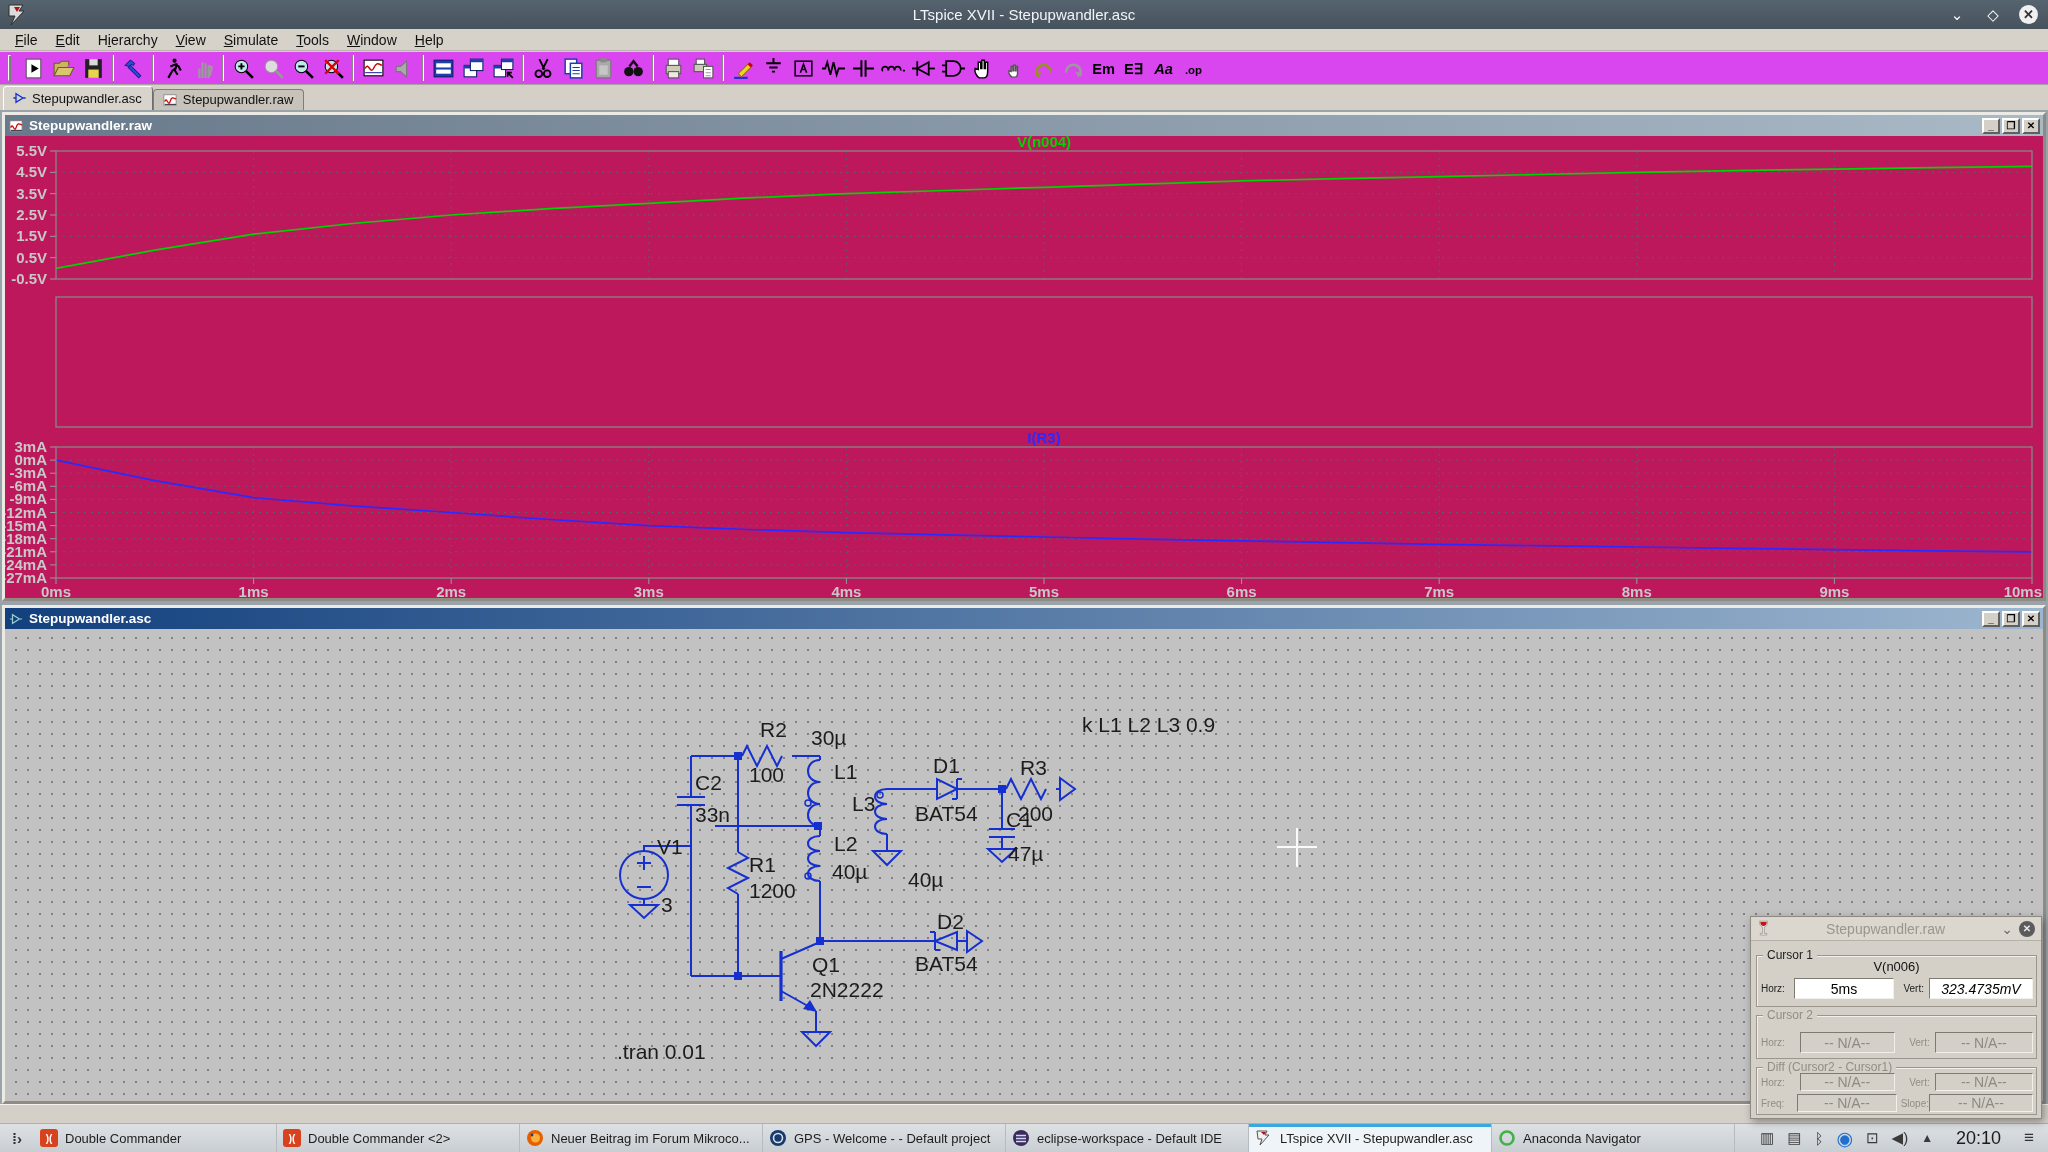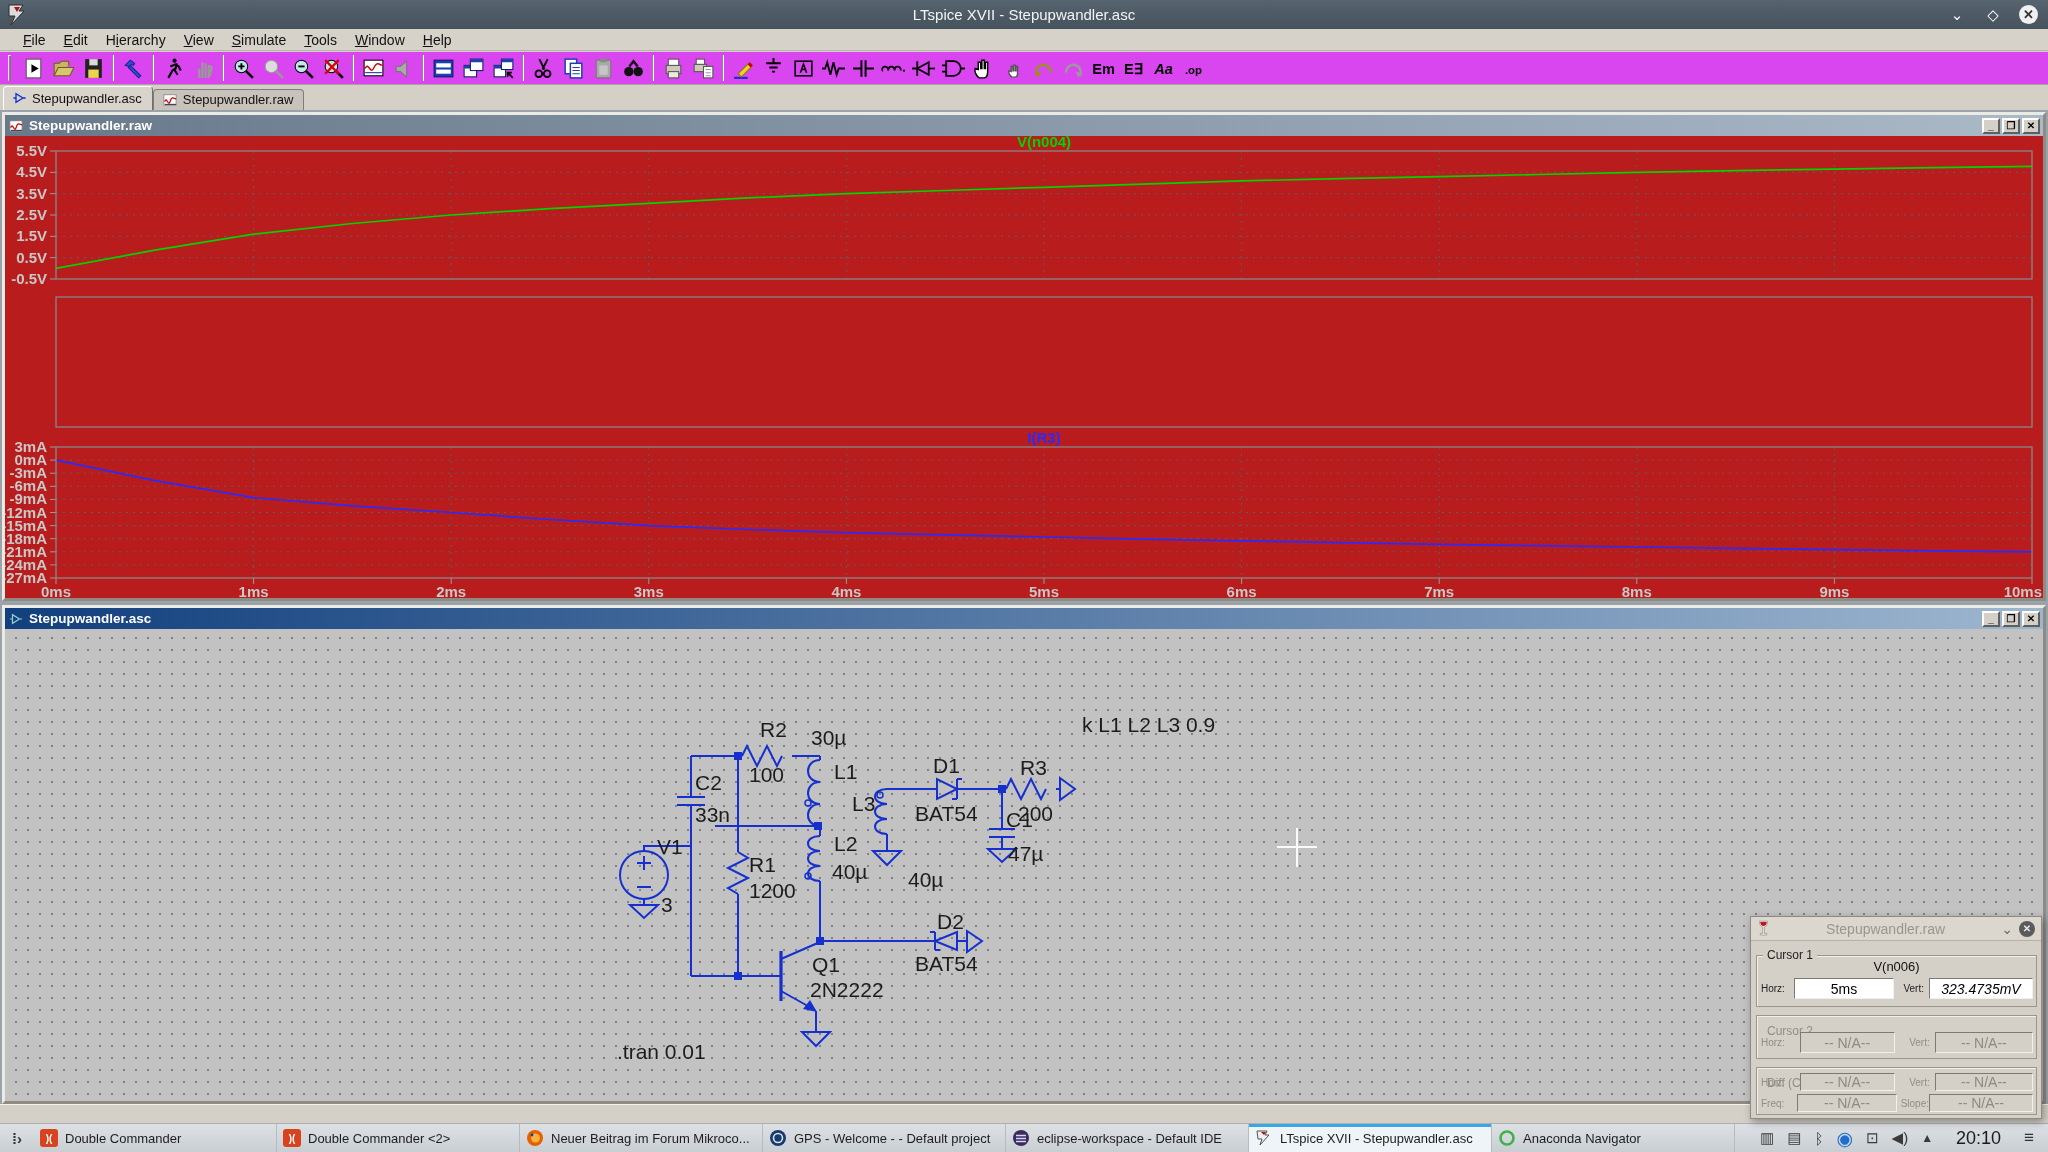--- a/index.html
+++ b/index.html
@@ -8,21 +8,21 @@
 
   
   #titlebar{position:absolute;left:0;top:0;width:2048px;height:29px;background:linear-gradient(#566470,#46525c);display:flex;align-items:center;}
   #titlebar .logo{width:26px;height:24px;margin-left:4px;}
   #titlebar .title{position:absolute;left:0;right:0;text-align:center;color:#f2f4f5;font-size:15px;}
   #titlebar .winbtns{position:absolute;right:10px;top:0;height:29px;display:flex;align-items:center;gap:16px;color:#fff;}
   #titlebar .winbtns .wb{width:20px;height:20px;display:flex;align-items:center;justify-content:center;font-size:15px;cursor:default;}
   #titlebar .wb.close{background:#f0f0f0;color:#333;border-radius:50%;width:19px;height:19px;font-size:13px;font-weight:bold;}
 
   
-  #menubar{position:absolute;left:0;top:29px;width:2048px;height:22px;background:#d6d2ca;border-bottom:1px solid #b8b4ac;display:flex;align-items:center;padding-left:14px;}
+  #menubar{position:absolute;left:0;top:29px;width:2048px;height:22px;background:#d6d2ca;border-bottom:1px solid #b8b4ac;display:flex;align-items:center;padding-left:6px;}
   .menu-item{font-size:14px;color:#111;padding:2px 9px;}
   .menu-item u{text-decoration:underline;}
 
   
   #toolbar{position:absolute;left:0;top:52px;width:2048px;height:33px;background:#d946ef;border-bottom:1px solid #a9a59d;display:flex;align-items:center;padding-left:8px;}
   #toolbar .grip{width:3px;height:26px;border:1px solid;border-color:#fff #7a7a7a #7a7a7a #fff;margin-right:7px;}
   .tb-btn{width:30px;height:29px;display:flex;align-items:center;justify-content:center;}
   .tb-btn svg{width:25px;height:25px;}
   .tb-sep{width:2px;height:26px;border-left:1px solid #8f8b83;border-right:1px solid #fff;margin:0 4px;}
 
@@ -36,40 +36,40 @@
   #mdi{position:absolute;left:0;top:110px;width:2048px;height:994px;background:#9aa2aa;}
   .child{position:absolute;border:3px solid #d8d4cc;border-color:#eceae4 #8f8b83 #8f8b83 #eceae4;background:#d4d0c8;}
   .child .ctitle{height:21px;display:flex;align-items:center;padding:0 3px;gap:5px;}
   .ctitle .ct-label{color:#fff;font-weight:bold;font-size:13.5px;flex:1;}
   .ctitle .cbtns{display:flex;gap:2px;}
   .cbtn{width:18px;height:16px;background:#d4d0c8;border:2px solid;border-color:#fff #5f5f5f #5f5f5f #fff;font-size:10px;font-weight:bold;display:flex;align-items:center;justify-content:center;color:#000;line-height:1;}
   #raw-title{background:linear-gradient(90deg,#68798b,#a9b9c6);}
   #asc-title{background:linear-gradient(90deg,#12407e,#9db6cf);}
 
   #raw-win{left:2px;top:2px;width:2044px;height:489px;}
-  #raw-content{position:absolute;left:0;top:21px;width:2038px;height:462px;background:#b91c1c;text-align:center;}
+  #raw-content{position:absolute;left:0;top:21px;width:2038px;height:462px;background:#be185d;text-align:center;}
   #plot-svg{position:absolute;left:0;top:0;}
 
   #asc-win{left:2px;top:495px;width:2044px;height:499px;}
   #asc-content{position:absolute;left:0;top:21px;width:2038px;height:472px;background:#c2c2c2;
     background-image:radial-gradient(circle,#818181 1px,transparent 1.4px);background-size:12px 12px;background-position:5px 3px;}
   #schem-svg{position:absolute;left:0;top:0;}
   #schem-svg text{font-family:"Liberation Sans",sans-serif;font-size:21px;fill:#1c1c1c;}
 
   #statusstrip{position:absolute;left:0;top:1104px;width:2048px;height:19px;background:#d4d0c8;border-top:1px solid #f4f2ee;}
 
   
   #cursor-dlg{position:absolute;left:1750px;top:916px;width:292px;height:203px;background:#d4d0c8;border:1px solid #8e8a82;box-shadow:2px 3px 8px rgba(0,0,0,.35);z-index:50;}
   #cursor-dlg .dtitle{height:24px;background:#dbd7cf;border-bottom:1px solid #b5b1a9;display:flex;align-items:center;padding:0 6px;gap:6px;}
   #cursor-dlg .dtitle .dt-label{flex:1;text-align:center;color:#9a958d;font-size:14px;}
   #cursor-dlg .chev{color:#6d6d6d;font-size:14px;}
   #cursor-dlg .dclose{width:16px;height:16px;border-radius:50%;background:#5b5b5b;color:#e8e8e8;font-size:10px;font-weight:bold;display:flex;align-items:center;justify-content:center;}
   .grp{position:absolute;left:5px;width:281px;border:1px solid #9a968e;box-shadow:inset 1px 1px 0 #f2f0ea;}
   .grp .gtitle{position:absolute;top:-8px;left:6px;background:#d4d0c8;padding:0 4px;font-size:12px;color:#222;}
-  .grp.dis .gtitle{color:#918d85;margin-top:16px;}
+  .grp.dis .gtitle{color:#918d85;}
   .grow{position:absolute;display:flex;align-items:center;}
   .glabel{font-size:10px;color:#222;}
   .grp.dis .glabel{color:#918d85;}
   .gsignal{position:absolute;left:0;right:0;text-align:center;font-size:13px;color:#111;}
   .gfield{height:21px;border:1px solid #7d7973;border-color:#7d7973 #f2f0ea #f2f0ea #7d7973;background:#fff;font-size:14px;text-align:center;color:#000;padding:0;}
   .gfield.na{background:#d4d0c8;color:#8e8a82;display:flex;align-items:center;justify-content:center;}
 
   
   #taskbar{position:absolute;left:0;top:1123px;width:2048px;height:29px;background:linear-gradient(#dde1e4,#c9ced3);border-top:1px solid #aab0b6;display:flex;align-items:stretch;}
   #launcher{width:34px;display:flex;align-items:center;justify-content:center;font-size:15px;color:#333;font-weight:bold;}

